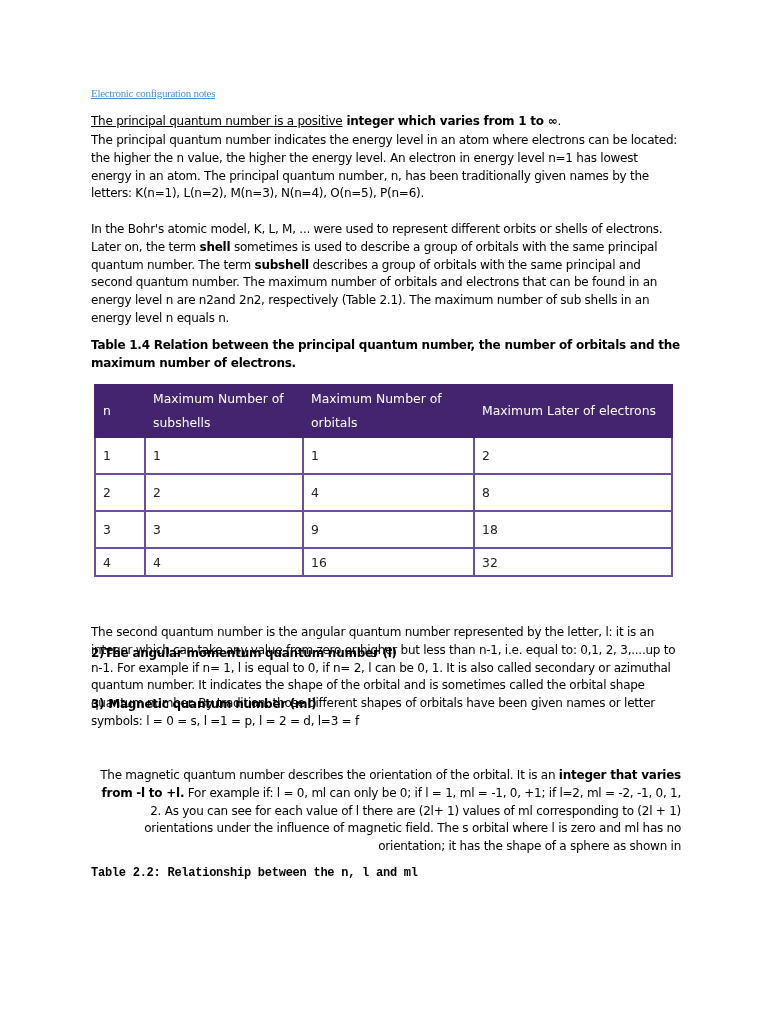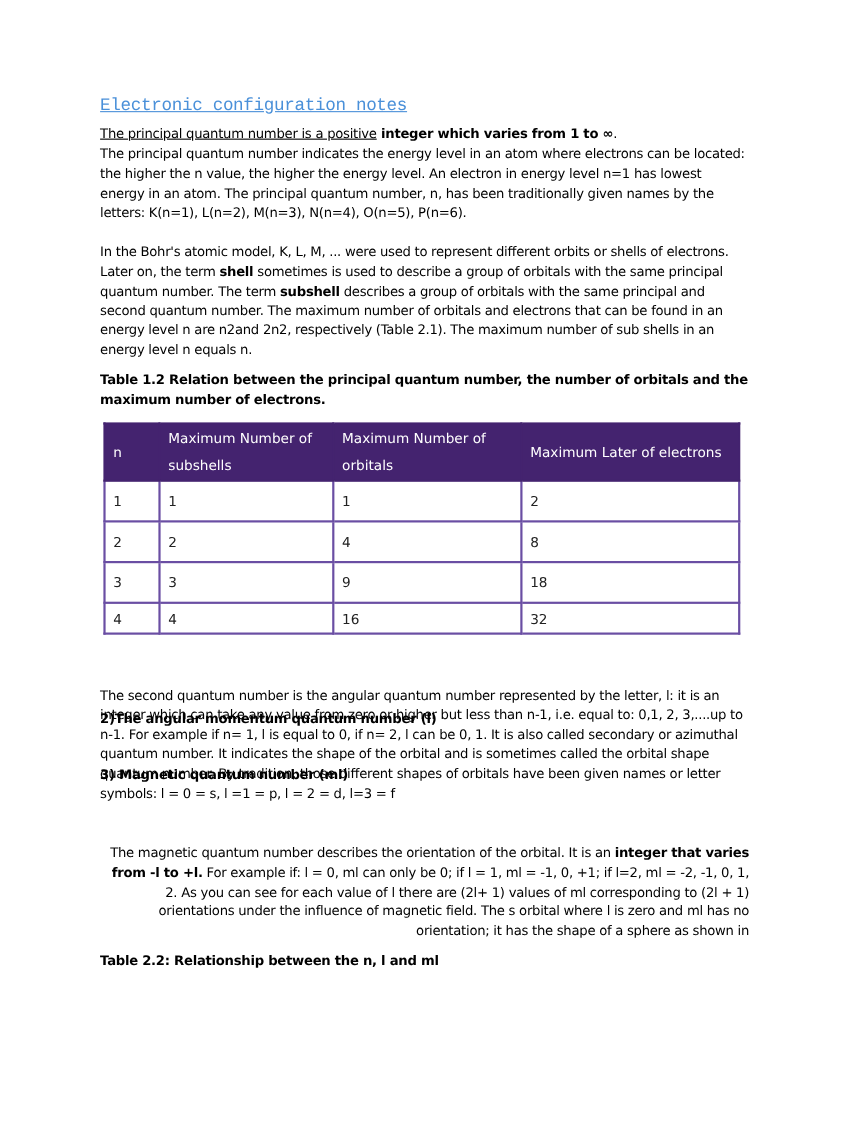--- a/index.html
+++ b/index.html
@@ -3,35 +3,35 @@
 <meta charset="utf-8">
 <style>
   html, body { margin: 0; padding: 0; background: #ffffff; }
   body {
     width: 768px; height: 1024px; position: relative; overflow: hidden;
     font-family: "Liberation Sans", sans-serif; color: #000;
   }
   .page { position: absolute; left: 91px; top: 0; width: 590px; }
   .title {
     position: absolute; top: 87px; left: 0;
-    color: #4a90d9; font-size: 16px; text-decoration: underline;
-    font-family: Liberation Mono, monospace; letter-spacing: -0.3px;
+    color: #4a90d9; font-size: 11px; text-decoration: underline;
+    font-family: Liberation Serif, serif; letter-spacing: -0.3px;
   }
   .p { position: absolute; left: 0; width: 590px; font-size: 12px; line-height: 17.8px; letter-spacing: -0.25px; font-family: "DejaVu Sans", sans-serif; }
   .p b { font-weight: bold; }
   .u { text-decoration: underline; }
   .intro { top: 113px; }
   .para1 { top: 132px; }
   .para2 { top: 221px; }
   .caption { top: 337px; font-weight: bold; }
   .h2 { top: 597px; font-weight: bold; margin-top: 48px; }
   .para3 { top: 624px; }
   .h3 { top: 696px; font-weight: bold; }
   .para4 { top: 767px; text-align: right; }
-  .caption2 { top: 865px; font-weight: bold; }
+  .caption2 { top: 865px; font-weight: bold; font-family: Liberation Mono, monospace; }
 
   table.qt {
     position: absolute; top: 384px; left: 3px; width: 579px;
     border-collapse: collapse; font-family: "DejaVu Sans", sans-serif; font-size: 12.4px;
   }
   table.qt th, table.qt td { border: 2px solid #6a4ea3; text-align: left; padding: 0 7px; }
   table.qt th {
     background: #44236f; color: #ffffff; font-weight: normal; height: 50px;
     line-height: 24px; vertical-align: middle; border-color: #44236f;
   }
@@ -49,21 +49,21 @@
   <div class="p intro">
     <span class="u"> The principal quantum number is a positive</span><b> integer which varies from 1 to ∞</b><span>.</span>
   </div>
 
   <div class="p para1">The principal quantum number indicates the energy level in an atom where electrons can be located: the higher the n value, the higher the energy level. An electron in energy level n=1 has lowest energy in an atom. The principal quantum number, n, has been traditionally given names by the letters: K(n=1), L(n=2), M(n=3), N(n=4), O(n=5), P(n=6).</div>
 
   <div class="p para2">
     <span>In the Bohr's atomic model, K, L, M, ... were used to represent different orbits or shells of electrons. Later on, the term </span><b>shell</b><span> sometimes is used to describe a group of orbitals with the same principal quantum number. The term </span><b>subshell</b><span> describes a group of orbitals with the same principal and second quantum number. The maximum number of orbitals and electrons that can be found in an energy level n are n2and 2n2, respectively (Table 2.1). The maximum number of sub shells in an energy level n equals n.</span>
   </div>
 
-  <div class="p caption">Table 1.2 Relation between the principal quantum number, the number of orbitals and the maximum number of electrons.</div>
+  <div class="p caption">Table 1.4 Relation between the principal quantum number, the number of orbitals and the maximum number of electrons.</div>
 
   <table class="qt">
     <thead>
       <tr>
         <th class="c0">n</th>
         <th class="c1">Maximum Number  of subshells</th>
         <th class="c2">Maximum Number  of orbitals</th>
         <th>Maximum Later  of electrons</th>
       </tr>
     </thead>

